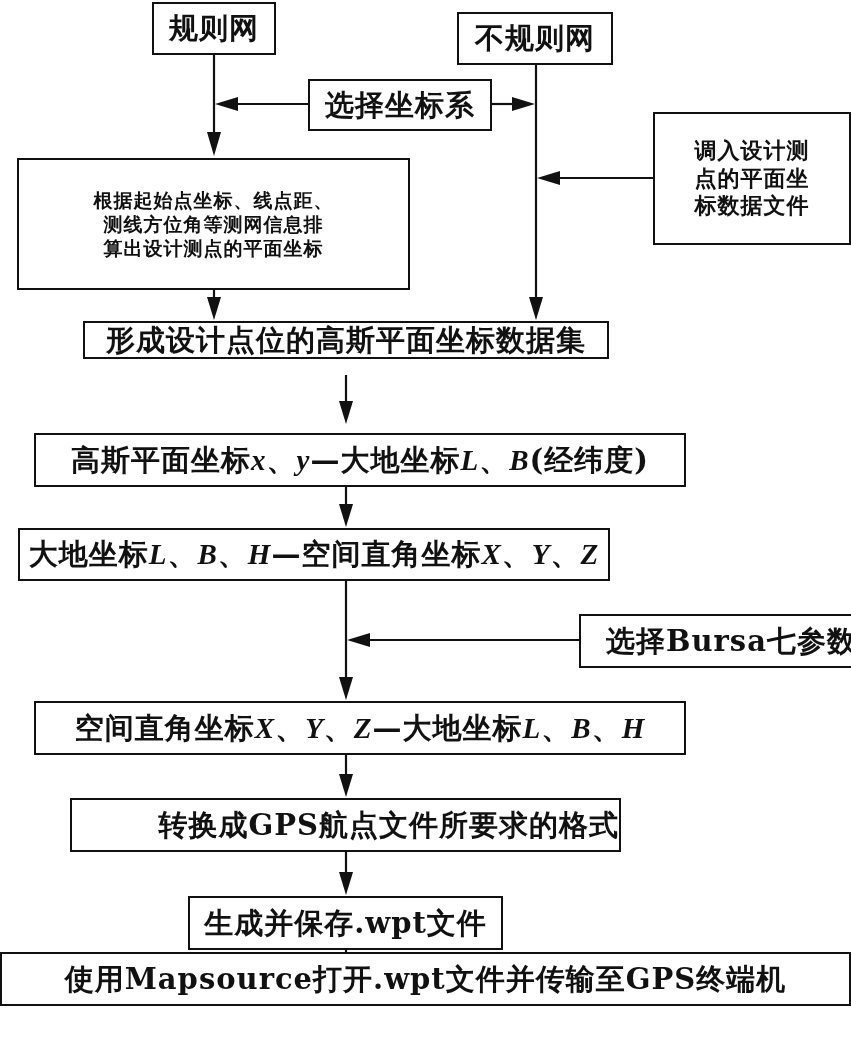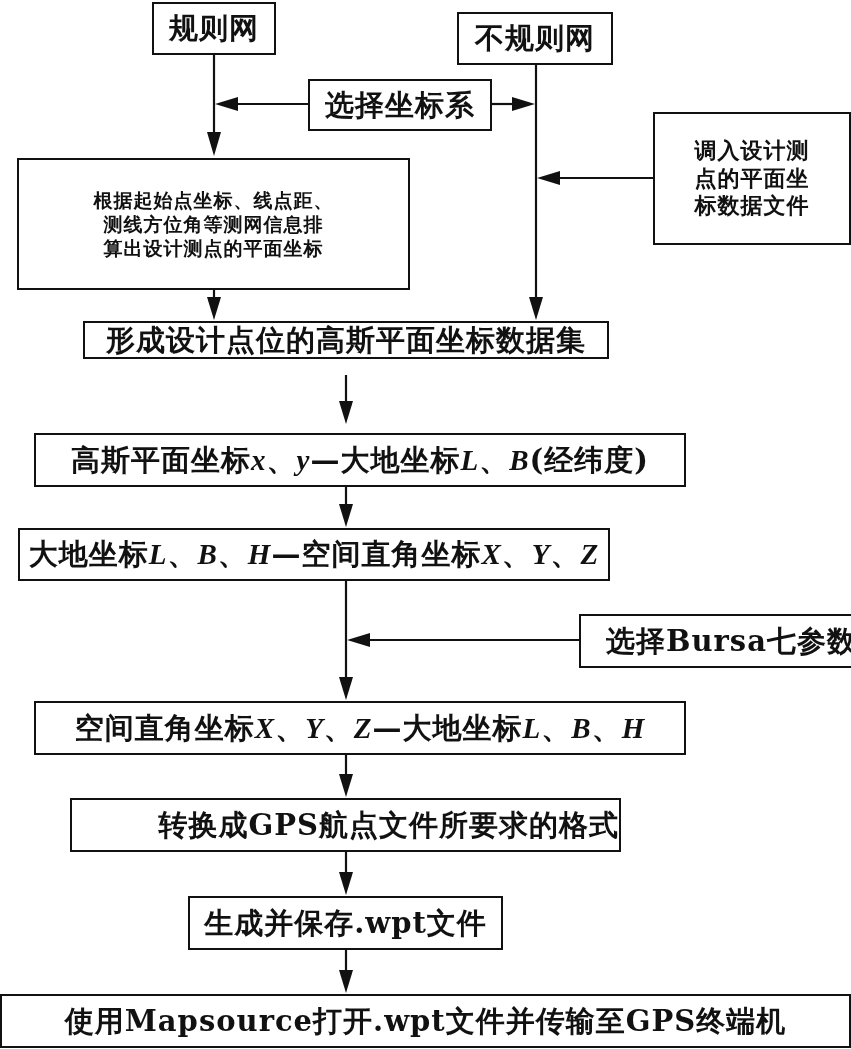--- a/index.html
+++ b/index.html
@@ -18,21 +18,21 @@
   #n-coordsys { left: 308px; top: 79px; width: 184px; height: 52px; }
   #n-import { left: 653px; top: 112px; width: 198px; height: 133px; font-size: 22px; line-height: 1.27; }
   #n-calc { left: 17px; top: 158px; width: 393px; height: 132px; font-size: 19px; line-height: 1.27; }
   #n-dataset { left: 83px; top: 321px; width: 526px; height: 38px; }
   #n-gauss { left: 34px; top: 425px; width: 652px; height: 54px; margin-top: 8px; }
   #n-geo2xyz { left: 18px; top: 528px; width: 592px; height: 53px; }
   #n-bursa { left: 579px; top: 614px; width: 305px; height: 54px; }
   #n-xyz2geo { left: 18px; top: 701px; width: 652px; height: 54px; margin-left: 16px; }
   #n-gpsfmt { left: 70px; top: 798px; width: 551px; height: 54px; justify-content: flex-end; }
   #n-wpt { left: 188px; top: 896px; width: 315px; height: 54px; justify-content: center; }
-  #n-transfer { left: 0px; top: 994px; width: 851px; height: 54px; }
+  #n-transfer { left: 0px; top: 952px; width: 851px; height: 54px; }
 </style>
 </head>
 <body>
 
 <svg class="wires" xmlns="http://www.w3.org/2000/svg">
 
   <line x1="214" y1="55" x2="214" y2="146"></line>
   <polygon points="207,132 221,132 214,156"></polygon>
 
   <line x1="308" y1="104" x2="226" y2="104"></line>

